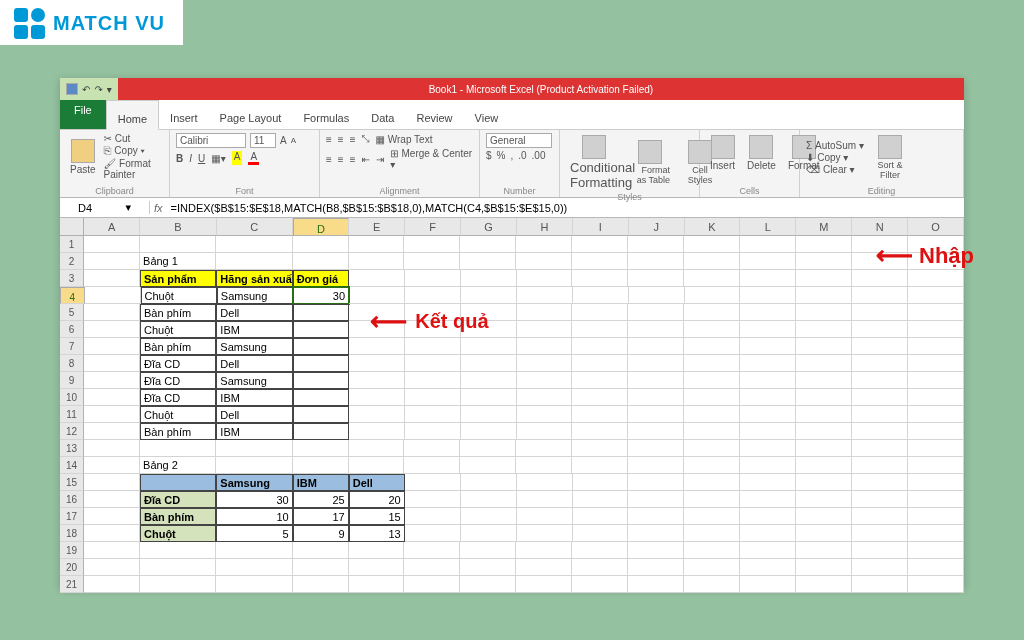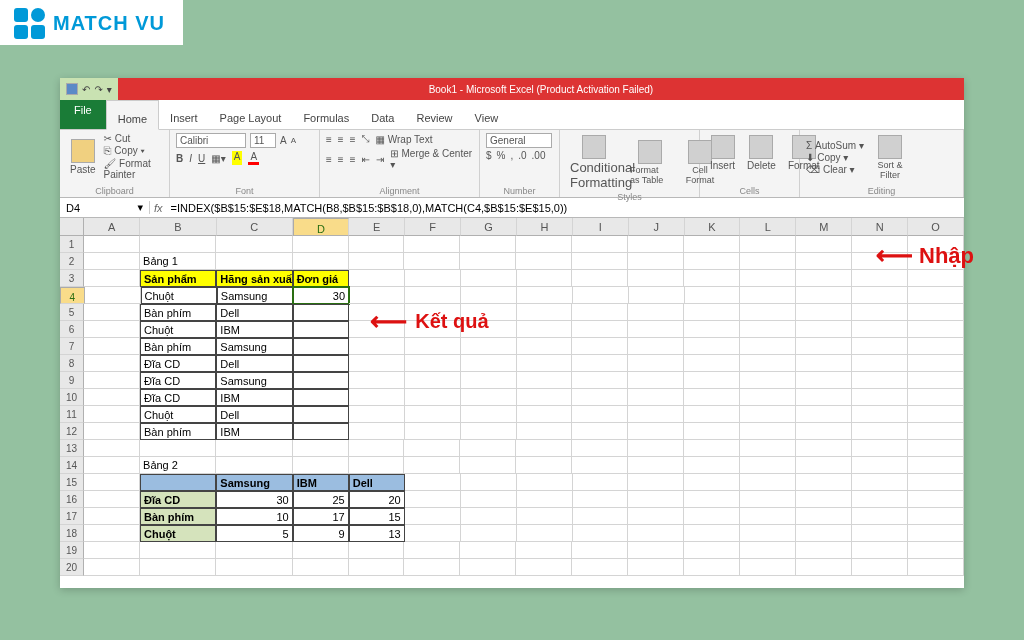--- a/index.html
+++ b/index.html
@@ -20,21 +20,21 @@
 .ribbon{height:68px;background:#f4f4f4;border-bottom:1px solid #b8b8b8;display:flex;font-size:10px;color:#555}
 .rgroup{border-right:1px solid #d0d0d0;padding:3px 6px 1px;display:flex;flex-direction:column;justify-content:space-between}
 .rgroup .lbl{text-align:center;color:#888;font-size:9px}
 .rgc{display:flex;gap:4px;align-items:center}
 .big{display:flex;flex-direction:column;align-items:center;gap:1px;padding:2px 4px}
 .ico{width:16px;height:16px;background:#d0d0d0;border:1px solid #aaa;display:inline-block}
 .ico.lg{width:24px;height:24px}
 .stk{display:flex;flex-direction:column;gap:1px}
 .sel{border:1px solid #aaa;background:#fff;padding:1px 3px;font-size:10px}
 .fbar{height:20px;background:#fff;border-bottom:1px solid #b8b8b8;display:flex;align-items:center;font-size:11px}
-.nmb{width:90px;border-right:1px solid #ccc;padding:0 6px;display:flex;align-items:center;justify-content:space-between}
+.nmb{width:90px;border-right:1px solid #ccc;padding:0 18px;display:flex;align-items:center;justify-content:space-between}
 .fx{padding:0 4px;font-style:italic;color:#666}
 .fml{flex:1;padding:0 4px;color:#000}
 .grid{position:relative;background:#fff}
 .colh{display:flex;height:18px}
 .ch{width:60px;border-right:1px solid #d4d4d4;border-bottom:1px solid #b0b0b0;background:#e8e8e8;text-align:center;font-size:11px;color:#555;line-height:18px}
 .ch:first-child{width:26px;border-right:1px solid #b0b0b0}
 .ch.sel{background:#f9dc8a;color:#2a6e12}
 .row{display:flex;height:17px}
 .rh{width:26px;border-right:1px solid #b0b0b0;border-bottom:1px solid #d4d4d4;background:#e8e8e8;text-align:center;font-size:10px;color:#555;line-height:17px}
 .rh.sel{background:#f9dc8a;color:#2a6e12}
@@ -154,25 +154,25 @@
       <div class="lbl">Number</div>
     </div>
     <div class="rgroup" style="width:140px">
       <div class="rgc">
         <div class="big">
             <span class="ico lg"></span>
             <span style="font-size:13px;text-align:right;width:48px">Conditional Formatting</span>
           </div>
         <div class="big">
             <span class="ico lg"></span>
-            <span style="font-size:9px;text-align:left;width:40px">Format as Table</span>
+            <span style="font-size:9px;text-align:right;width:40px">Format as Table</span>
           </div>
         <div class="big">
             <span class="ico lg"></span>
-            <span style="font-size:9px;text-align:center;width:36px">Cell Format</span>
+            <span style="font-size:9px;text-align:center;width:36px">Cell Styles</span>
           </div>
       </div>
       <div class="lbl">Styles</div>
     </div>
     <div class="rgroup" style="width:100px">
       <div class="rgc">
         <div class="big">
             <span class="ico lg"></span>
             <span>Insert</span>
           </div>
@@ -585,20 +585,38 @@
           <div class="cell"></div>
           <div class="cell"></div>
           <div class="cell"></div>
           <div class="cell"></div>
           <div class="cell"></div>
           <div class="cell"></div>
           <div class="cell"></div>
           <div class="cell"></div>
           <div class="cell"></div>
         </div>
+        <div class="row">
+          <div class="rh">21</div>
+          <div class="cell"></div>
+          <div class="cell cB"></div>
+          <div class="cell cB"></div>
+          <div class="cell"></div>
+          <div class="cell"></div>
+          <div class="cell"></div>
+          <div class="cell"></div>
+          <div class="cell"></div>
+          <div class="cell"></div>
+          <div class="cell"></div>
+          <div class="cell"></div>
+          <div class="cell"></div>
+          <div class="cell"></div>
+          <div class="cell"></div>
+          <div class="cell"></div>
+        </div>
       </div>
     <div class="anno1">
         <span class="arr">⟵</span>
         <span>Kết quả</span>
       </div>
     <div class="anno2">
         <span class="arr">⟵</span>
         <span>Nhập</span>
       </div>
   </div>

